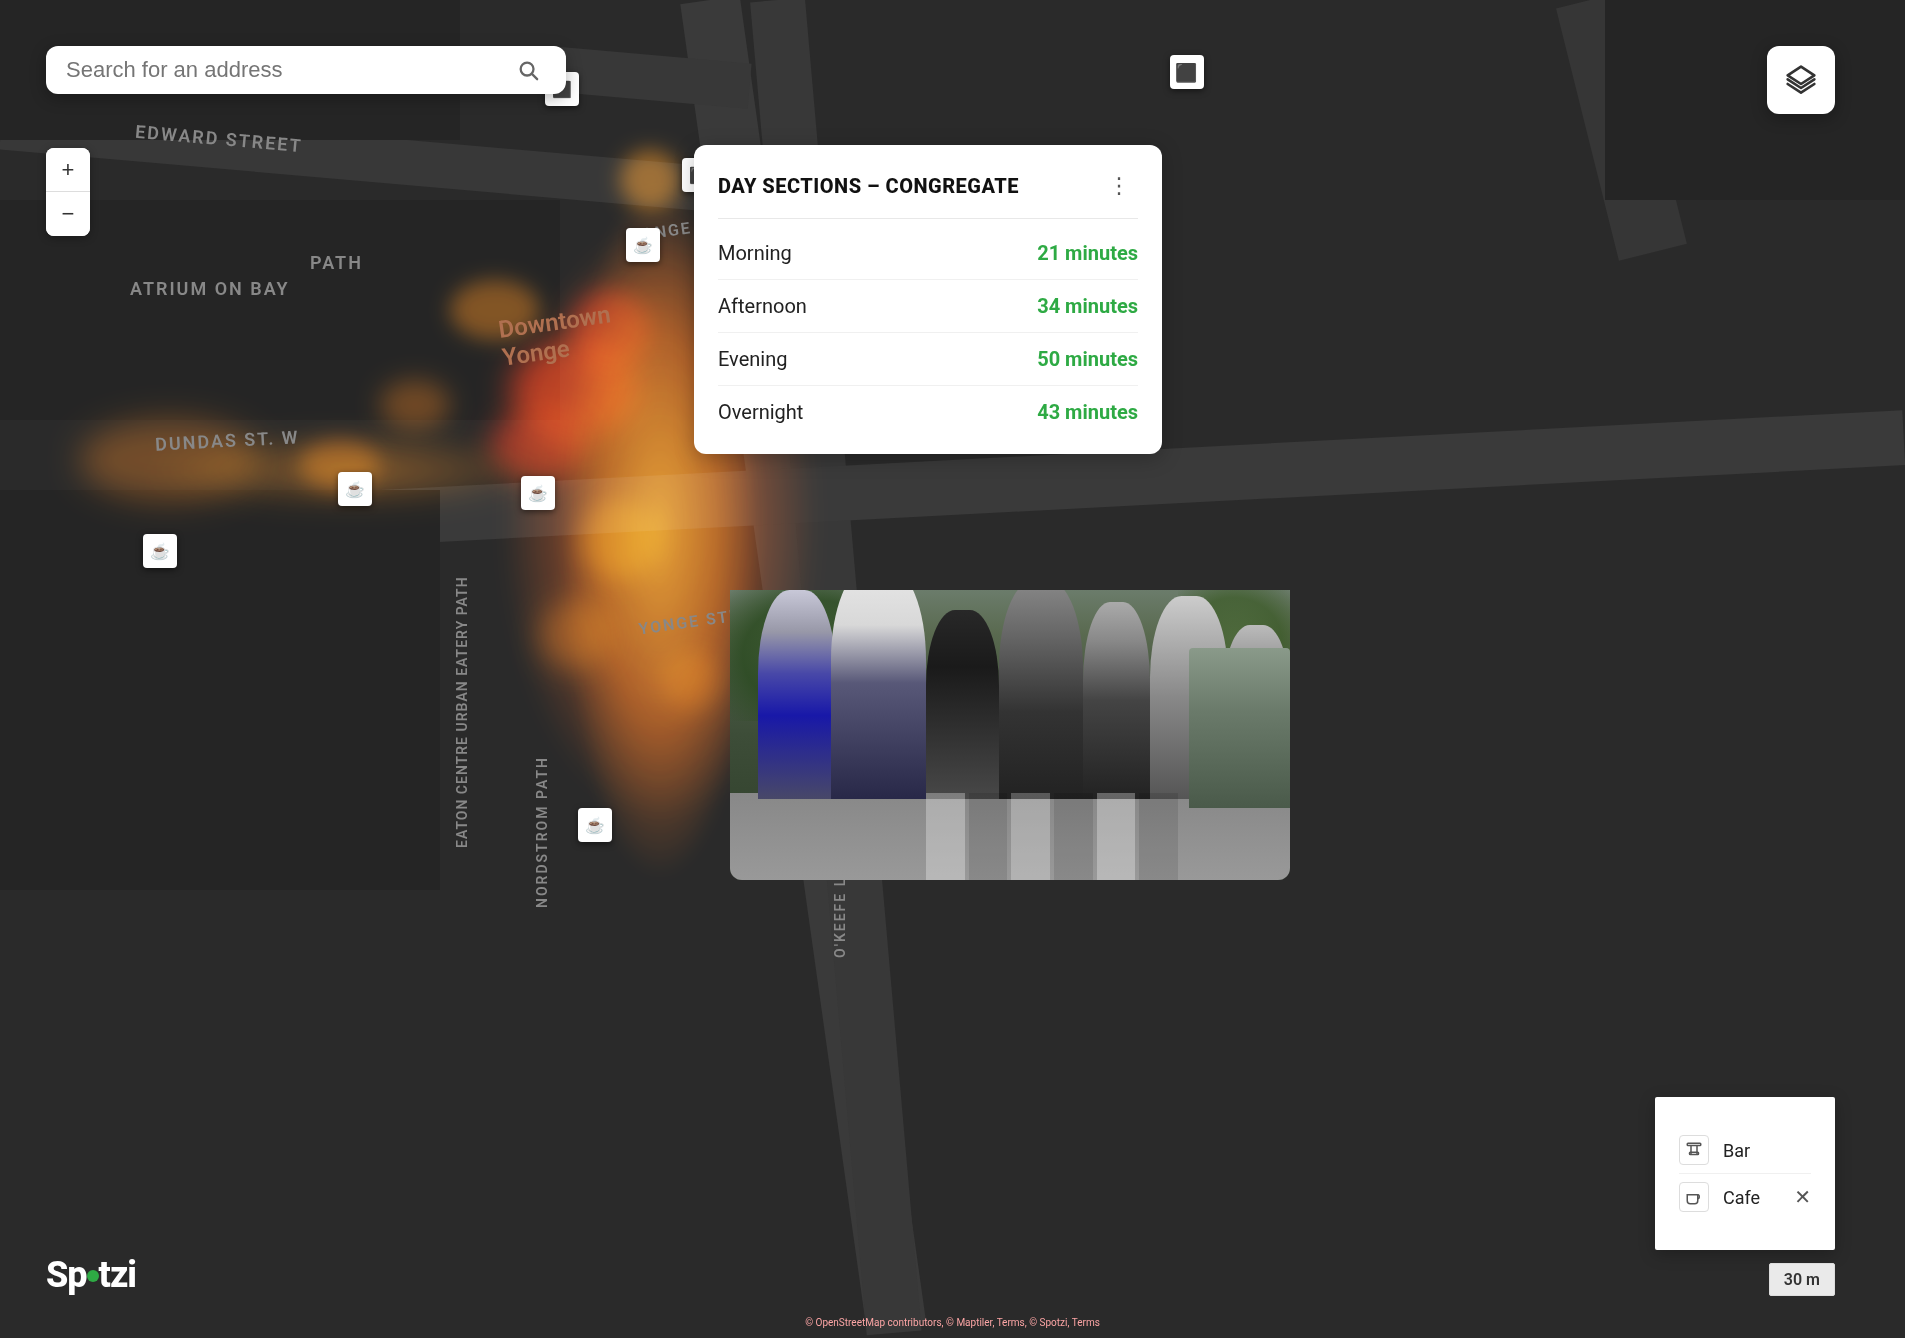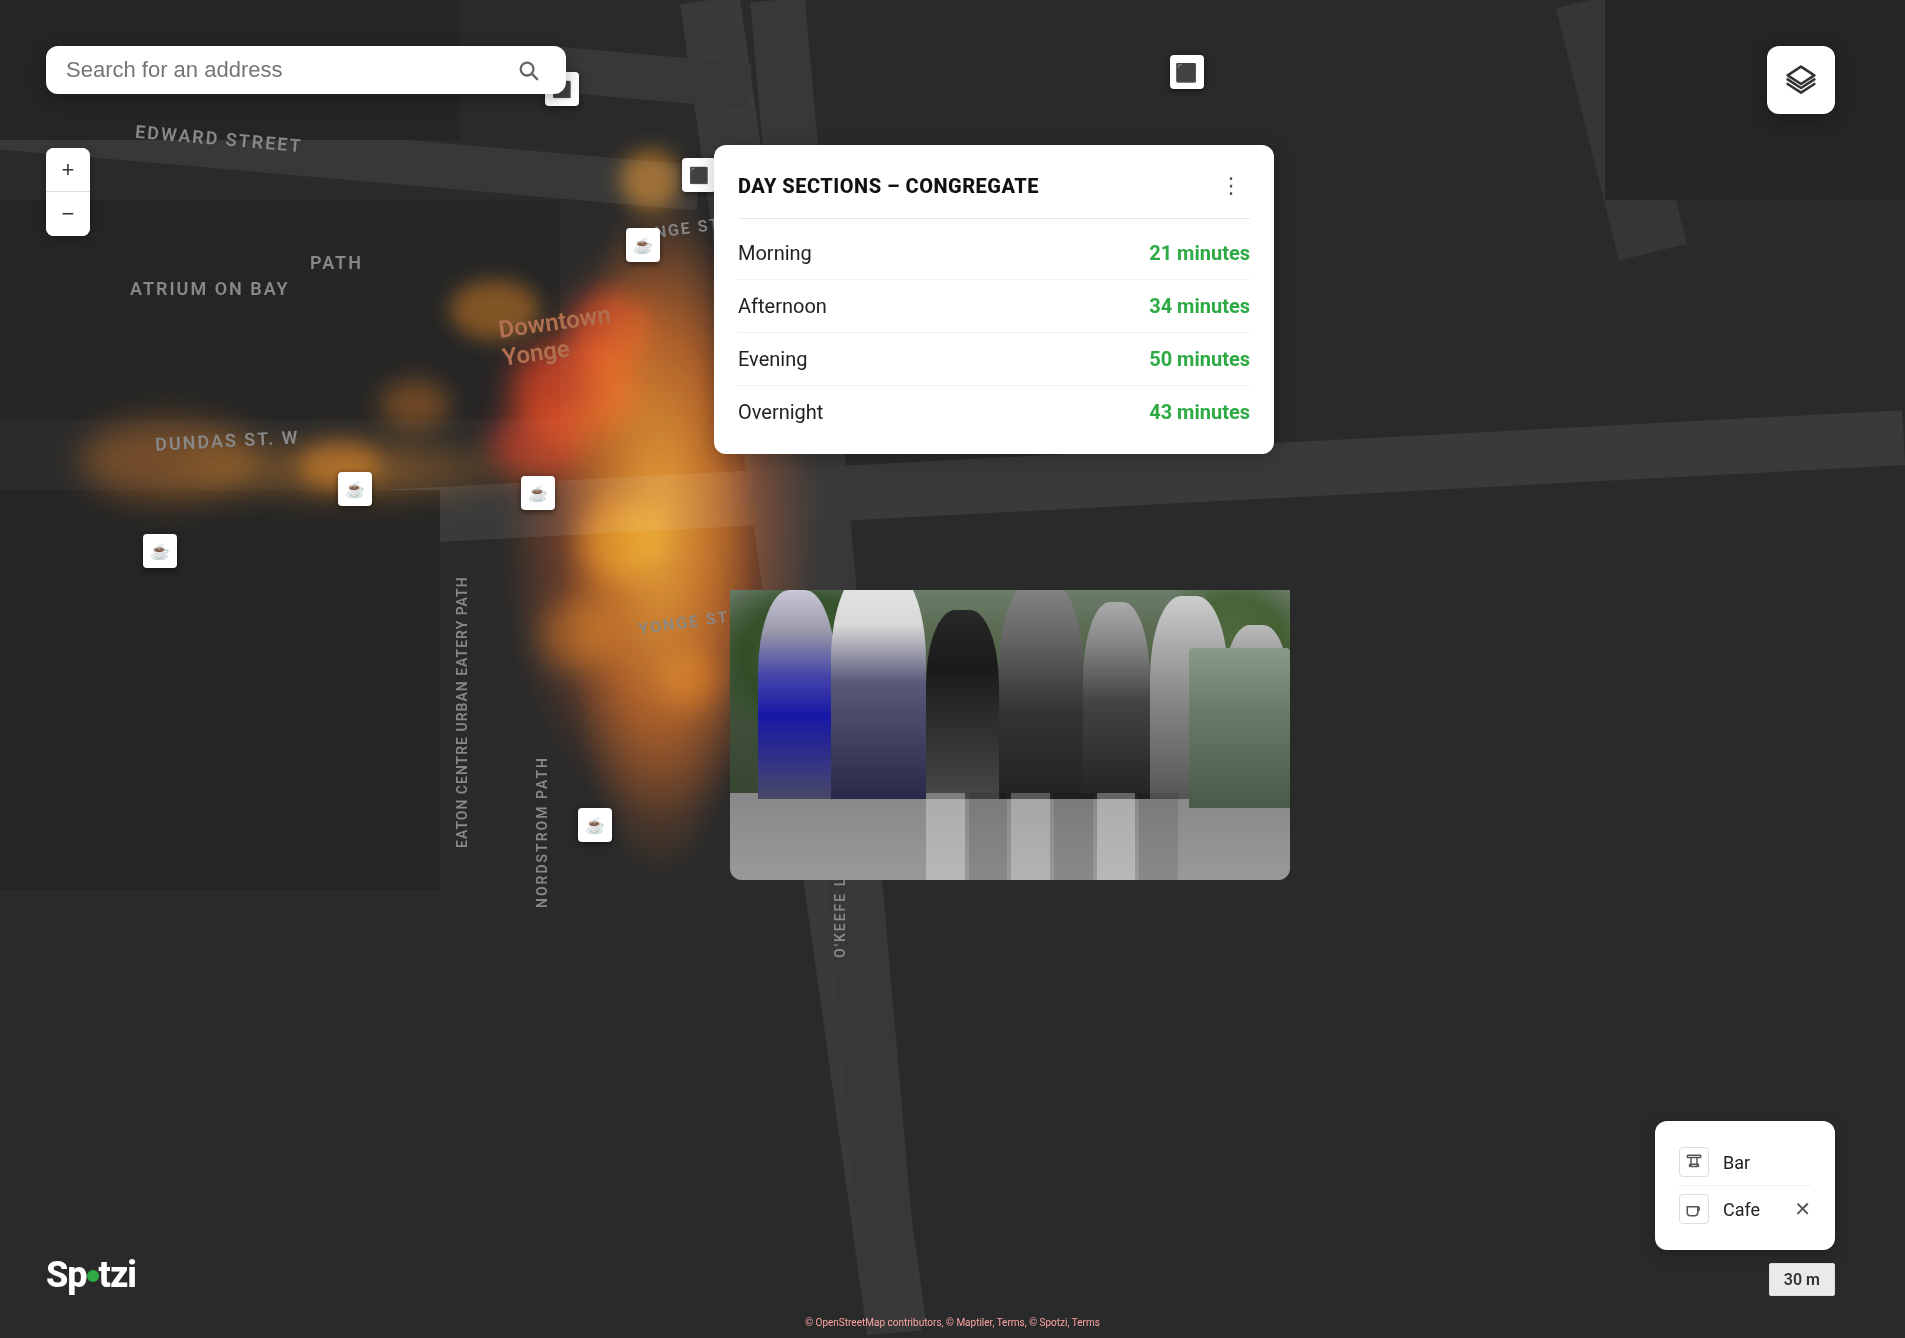--- a/index.html
+++ b/index.html
@@ -187,22 +187,22 @@
       background: #fff;
     }
     .zoom-btn:first-child {
       border-bottom: 1px solid #ddd;
     }
 
     
     #day-sections-panel {
       position: absolute;
       top: 145px;
-      left: 714px;
-      width: 560px;
+      left: 694px;
+      width: 468px;
       background: #fff;
       border-radius: 12px;
       box-shadow: 0 4px 20px rgba(0,0,0,0.25);
       z-index: 100;
       overflow: hidden;
     }
 
     .panel-header {
       padding: 24px 24px 16px;
       display: flex;
@@ -277,22 +277,22 @@
       position: relative;
       overflow: hidden;
     }
 
     
     #legend-panel {
       position: absolute;
       bottom: 88px;
       right: 70px;
       background: #fff;
-      border-radius: 12px;
-      padding: 18px 24px;
+      border-radius: 2px;
+      padding: 30px 24px;
       box-shadow: 0 4px 16px rgba(0,0,0,0.25);
       z-index: 100;
       min-width: 180px;
     }
 
     .legend-item {
       display: flex;
       align-items: center;
       gap: 14px;
       padding: 8px 0;

